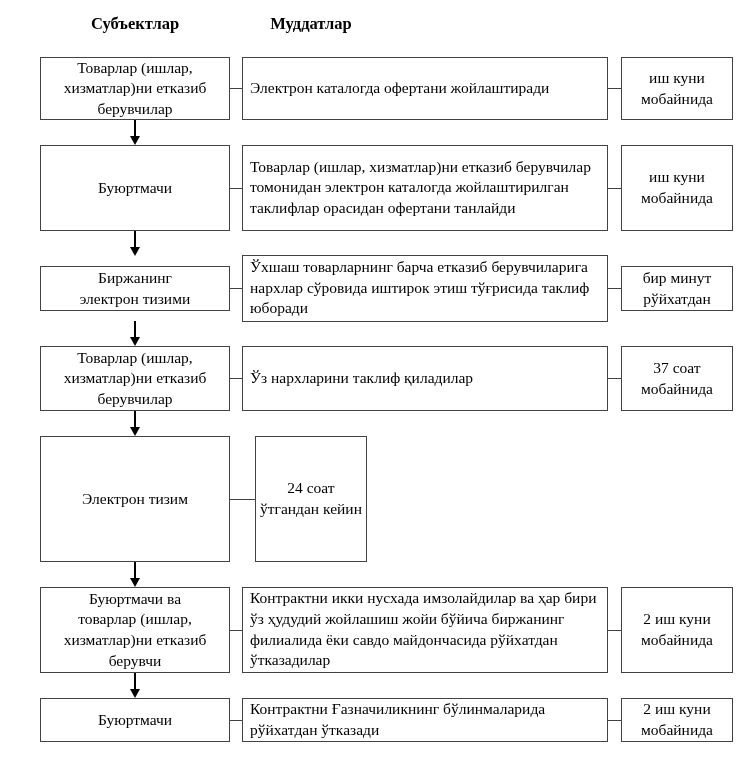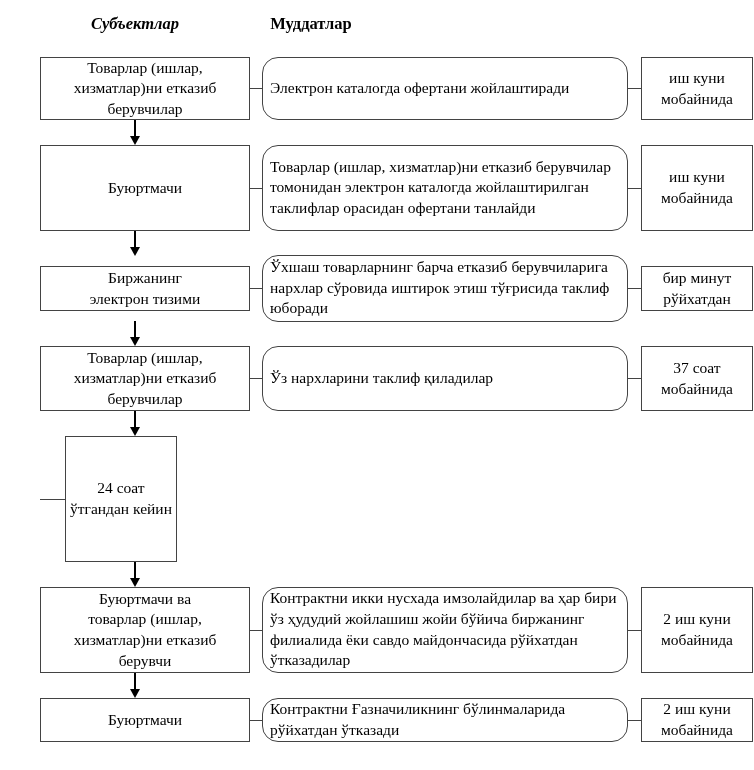--- a/index.html
+++ b/index.html
@@ -11,21 +11,21 @@
     font-family: "Liberation Serif", "DejaVu Serif", serif;
     color: #000000;
     overflow: hidden;
   }
   
   .hdr-row { display: flex; padding-top: 13px; height: 22px; margin-bottom: 22px; }
   .sp-l { width: 40px; }
   .sp-c1 { width: 12px; }
   .sp-c2 { width: 13px; }
   .hdr { font-weight: bold; font-size: 16.5px; text-align: center; line-height: 22px; }
-  .hdr-subjects { width: 190px; font-style: italic; }
+  .hdr-subjects { width: 190px; }
   .hdr-actions  { width: 366px; }
   .hdr-terms    { width: 112px; }
 
   
   .row { display: flex; align-items: stretch; }
   .r1 { height: 63px; }
   .r2 { height: 86px; }
   .r3 { height: 65px; align-items: center; }
   .r4 { height: 65px; }
   .r5 { height: 126px; }
@@ -35,32 +35,31 @@
   .box {
     box-sizing: border-box;
     border: 1px solid #434343;
     display: flex;
     align-items: center;
     font-size: 15.5px;
     line-height: 1.33;
     background: #ffffff;
   }
   .subject-box {
-    width: 210px;
+    width: 190px;
     justify-content: center;
     text-align: center;
     white-space: pre-line;
     padding: 1px 5px;
   }
   .action-box {
     width: 366px;
     justify-content: flex-start;
     text-align: left;
     padding: 1px 8px 2px 7px;
-    border-radius: 16px;
   }
   .term-box {
     width: 112px;
     justify-content: center;
     text-align: center;
     padding: 1px 0;
   }
   .h-conn {
     align-self: center;
     height: 0;
@@ -165,20 +164,21 @@
 
   <div class="gap">
     <div class="v-arrow">
       <div class="v-line"></div>
       <div class="v-head"></div>
     </div>
   </div>
 
   <div class="row r5">
     <div class="sp-l"></div>
+    <div class="box subject-box">Электрон тизим</div>
     <div class="h-conn c1"></div>
     <div class="h-conn c2"></div>
     <div class="box term-box">24 соат ўтгандан кейин</div>
   </div>
 
   <div class="gap">
     <div class="v-arrow">
       <div class="v-line"></div>
       <div class="v-head"></div>
     </div>

